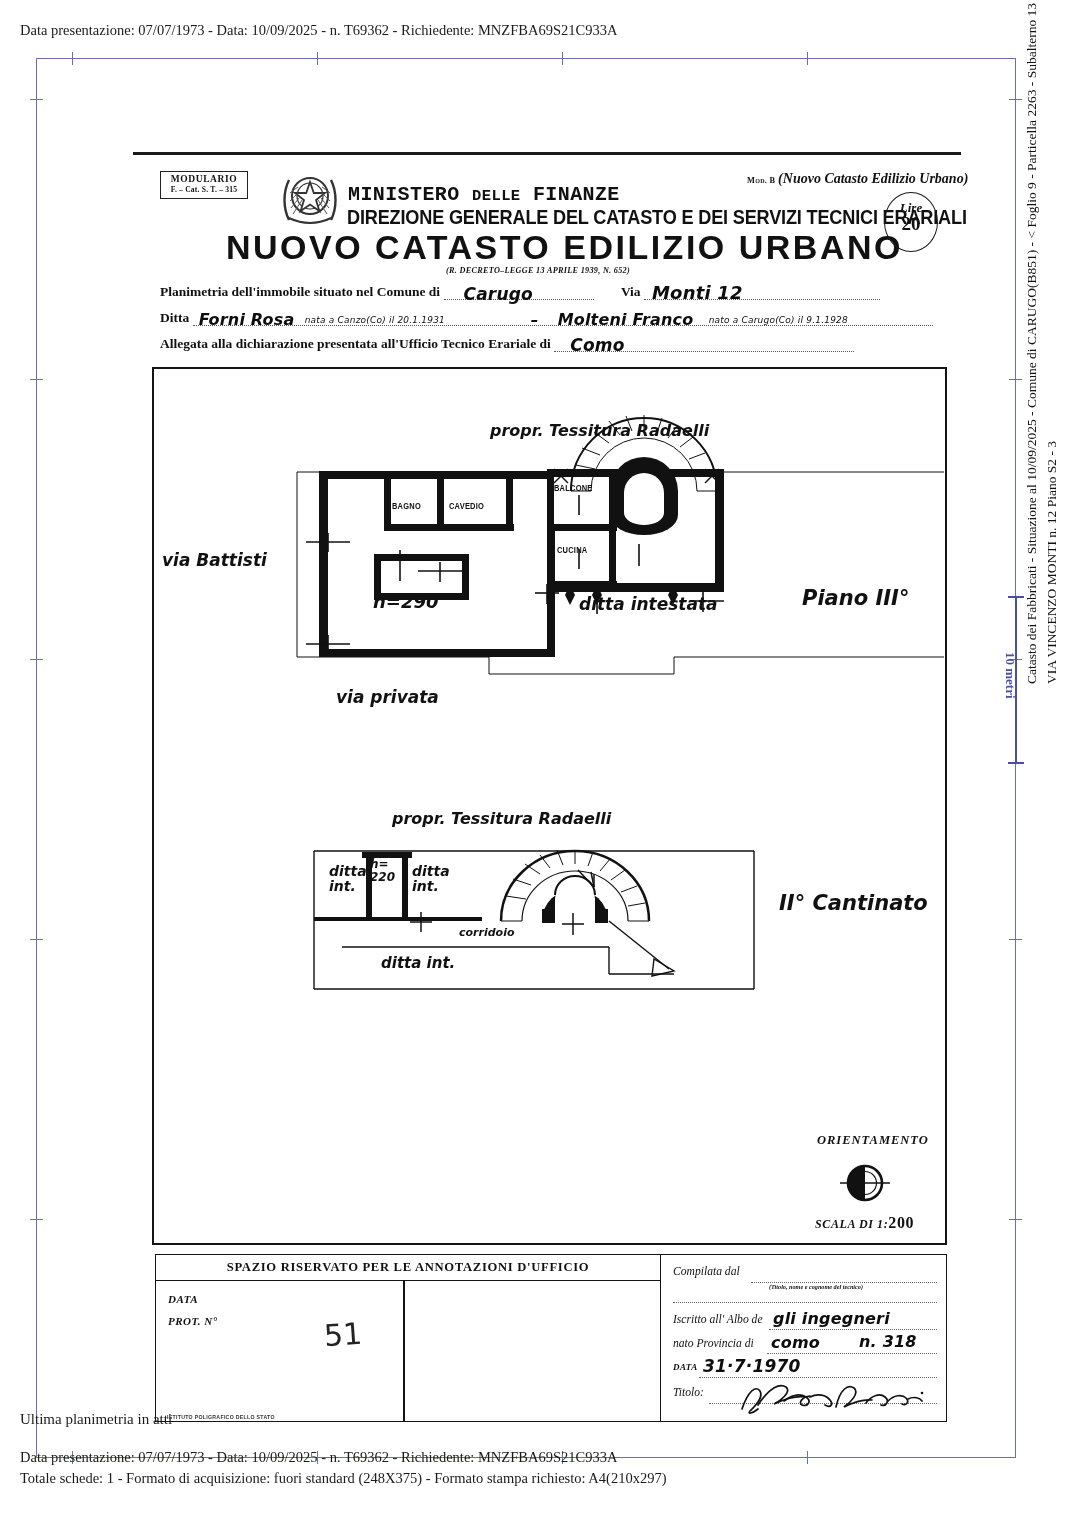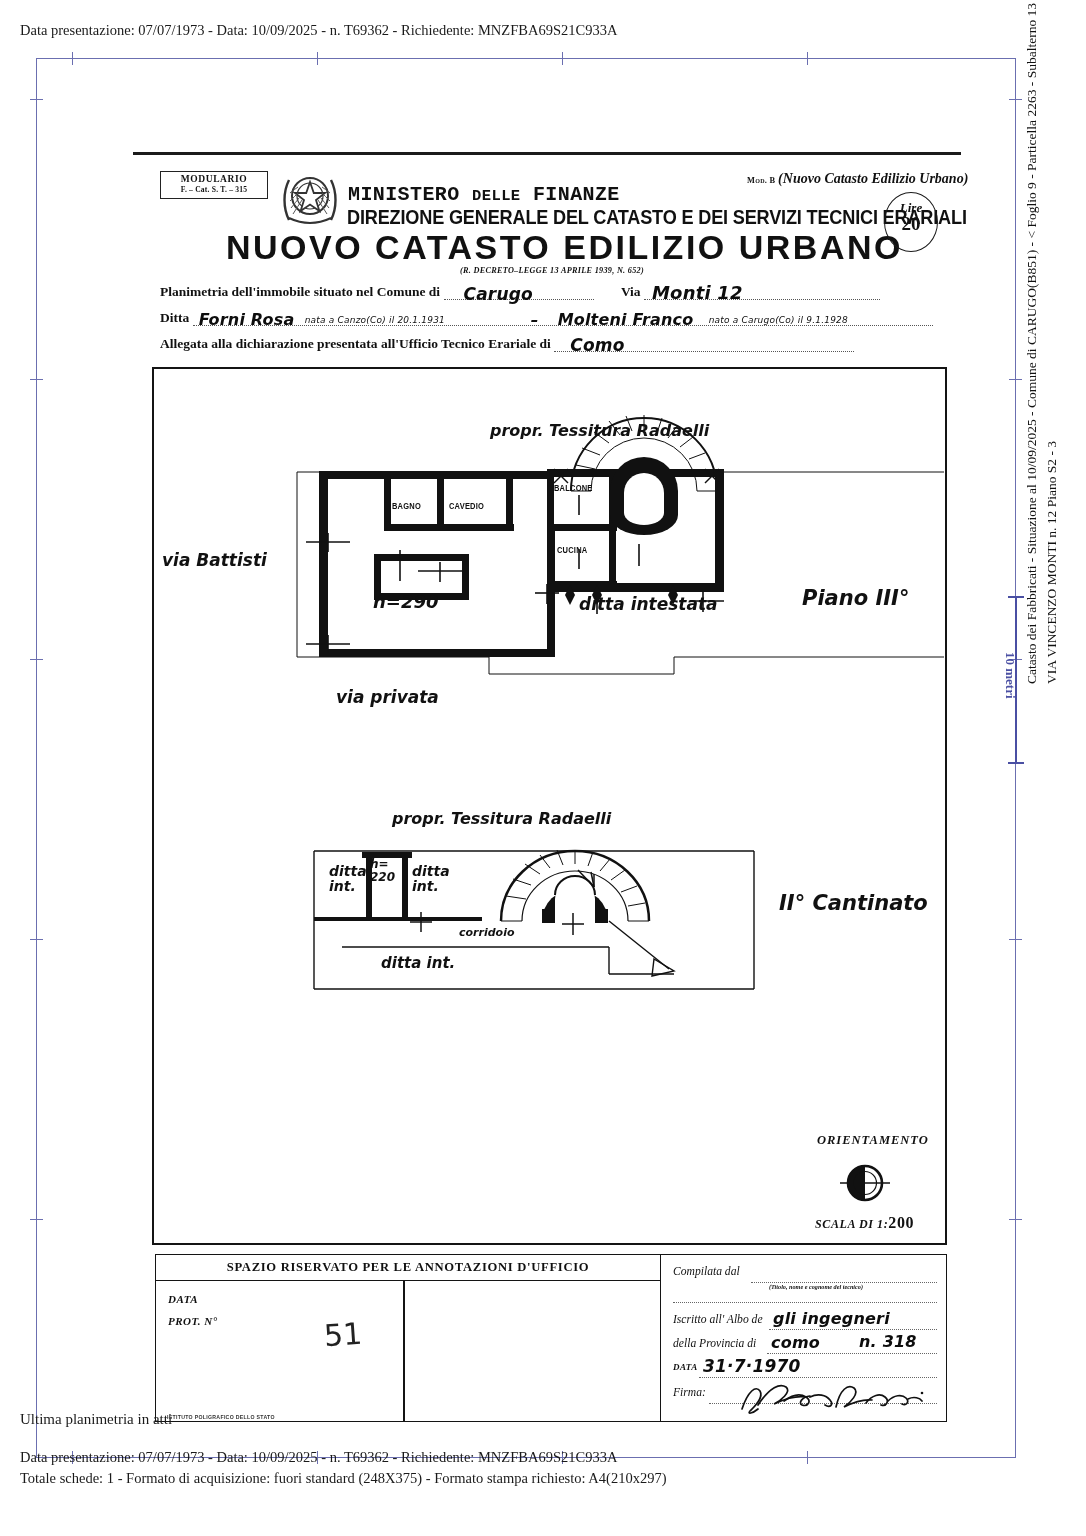--- a/index.html
+++ b/index.html
@@ -55,41 +55,41 @@
     font-family:"Liberation Serif",serif;
     transform-origin:0 0;transform:rotate(90deg);white-space:nowrap;
   }
 
   
   .hrule{background:#1b1b1b;}
   #rule-top{left:133px;top:152px;width:828px;height:3px;}
 
   
   #modulario{
-    left:160px;top:171px;width:108px;height:28px;
+    left:160px;top:171px;width:88px;height:28px;
     border:1.4px solid #222;
     font-family:"Liberation Serif",serif;text-align:center;
     padding-top:2px;box-sizing:border-box;
   }
   #modulario .l1{font-size:9.5px;letter-spacing:.6px;font-weight:bold;}
   #modulario .l2{font-size:7.6px;letter-spacing:.2px;font-weight:bold;margin-top:1px;}
 
   
   #emblem{left:281px;top:168px;width:58px;height:64px;}
 
   
   #min1{left:348px;top:183px;font-family:Liberation Mono, monospace;
      font-size:20px;font-weight:bold;letter-spacing:.4px;white-space:nowrap;text-align:center;}
   #min1 .small{font-size:15.5px;}
   #min2{left:347px;top:206px;font-family:"Liberation Sans",sans-serif;
      font-size:19.5px;font-weight:bold;letter-spacing:-.2px;
      transform:scaleX(.93);transform-origin:0 0;white-space:nowrap;}
   #bigtitle{left:226px;top:228px;font-family:"Liberation Sans",sans-serif;
      font-size:34px;font-weight:bold;letter-spacing:2.5px;white-space:nowrap;}
-  #decreto{left:460px;top:266px;font-size:8.2px;font-weight:bold;
+  #decreto{left:446px;top:266px;font-size:8.2px;font-weight:bold;
      font-style:italic;letter-spacing:.3px;white-space:nowrap;}
 
   #modb{left:747px;top:171px;font-size:10.5px;white-space:nowrap;}
   #modb .sc{font-size:8.4px;font-variant:small-caps;font-weight:bold;letter-spacing:.3px;}
   #modb .it{font-style:italic;font-weight:bold;font-size:14px;}
 
   
   #lire{
     left:884px;top:192px;width:54px;height:60px;
     border:1.6px solid #1b1b1b;border-radius:50%;
@@ -468,32 +468,32 @@
   <div class="abs" style="left:108px;top:28px;font-size:6.2px;font-style:italic;font-weight:bold;white-space:nowrap;">(Titolo, nome e cognome del tecnico)</div>
   <div class="dotline" style="left:12px;top:47px;width:264px;"></div>
 
   <div class="rr" style="left:12px;top:58px;text-align:right;">
     <span class="k">Iscritto  all' Albo  de</span>
   </div>
   <div class="abs hand" style="left:112px;top:54px;font-size:16px;">gli ingegneri</div>
   <div class="dotline" style="left:108px;top:74px;width:168px;"></div>
 
   <div class="rr" style="left:12px;top:82px;">
-    <span class="k">della  Provincia  di</span>
+    <span class="k">nato  Provincia  di</span>
   </div>
   <div class="abs hand" style="left:110px;top:78px;font-size:16px;">como</div>
   <div class="abs hand" style="left:198px;top:77px;font-size:16px;">n. 318</div>
   <div class="dotline" style="left:106px;top:98px;width:170px;"></div>
 
   <div class="rr" style="left:12px;top:107px;font-size:9px;font-weight:bold;font-style:italic;letter-spacing:.4px;">DATA</div>
   <div class="abs hand" style="left:42px;top:101px;font-size:17px;">31·7·1970</div>
   <div class="dotline" style="left:38px;top:122px;width:238px;"></div>
 
   <div class="rr" style="left:12px;top:131px;">
-    <span class="k">Firma:</span>
+    <span class="k">Titolo:</span>
   </div>
   <div class="dotline" style="left:48px;top:148px;width:228px;"></div>
   <div id="signature">
     <svg width="190" height="34" viewBox="0 0 190 34">
       <g fill="none" stroke="#111" stroke-width="1.7" stroke-linecap="round">
         <path d="M6 28 C12 10 20 4 24 10 C28 17 18 26 14 30 C11 33 16 33 22 28"></path>
         <path d="M22 24 C34 6 44 2 50 6 C56 11 44 20 38 23 C46 19 60 14 70 16"></path>
         <path d="M48 20 C56 14 64 12 70 16 C76 20 72 26 66 24 C62 22 66 16 74 15"></path>
         <path d="M74 16 C82 12 90 14 94 19 C98 24 94 27 89 24"></path>
         <path d="M100 26 C104 8 112 3 118 7 C124 12 114 22 108 26 C116 22 126 18 136 19"></path>

